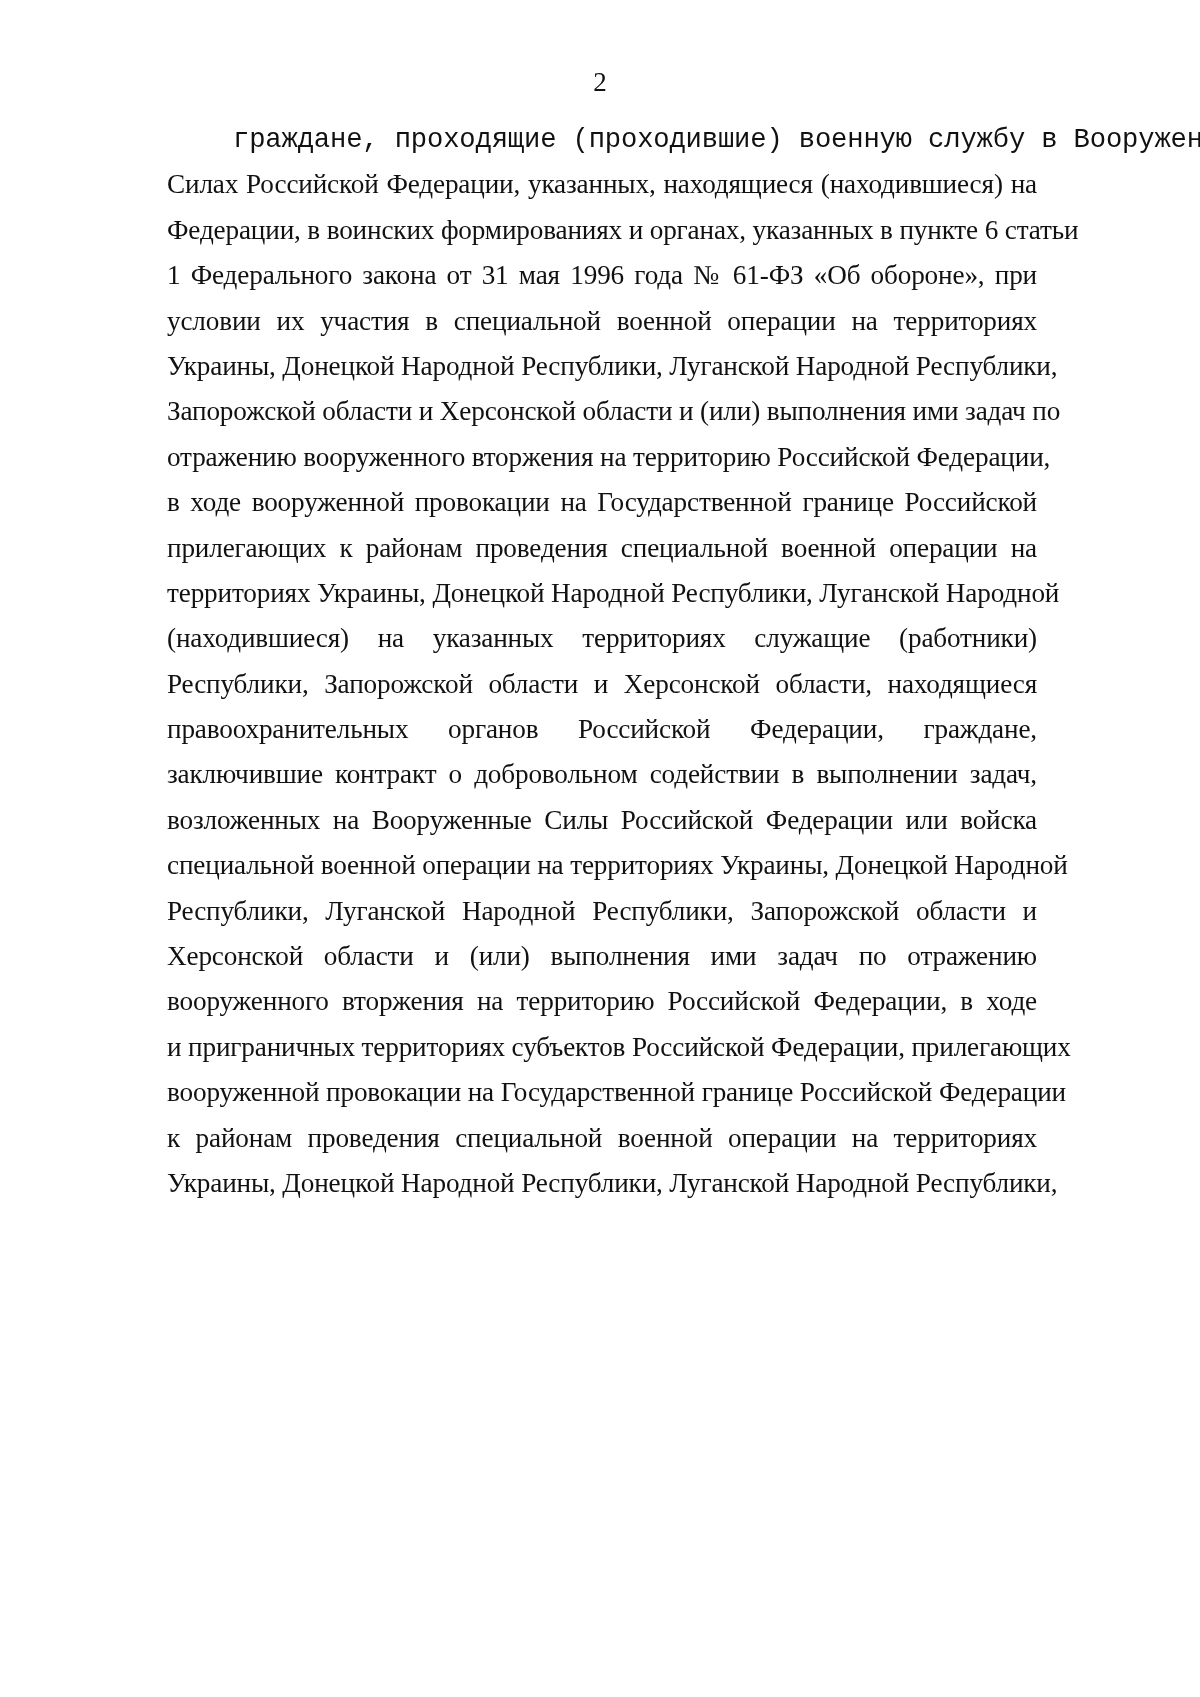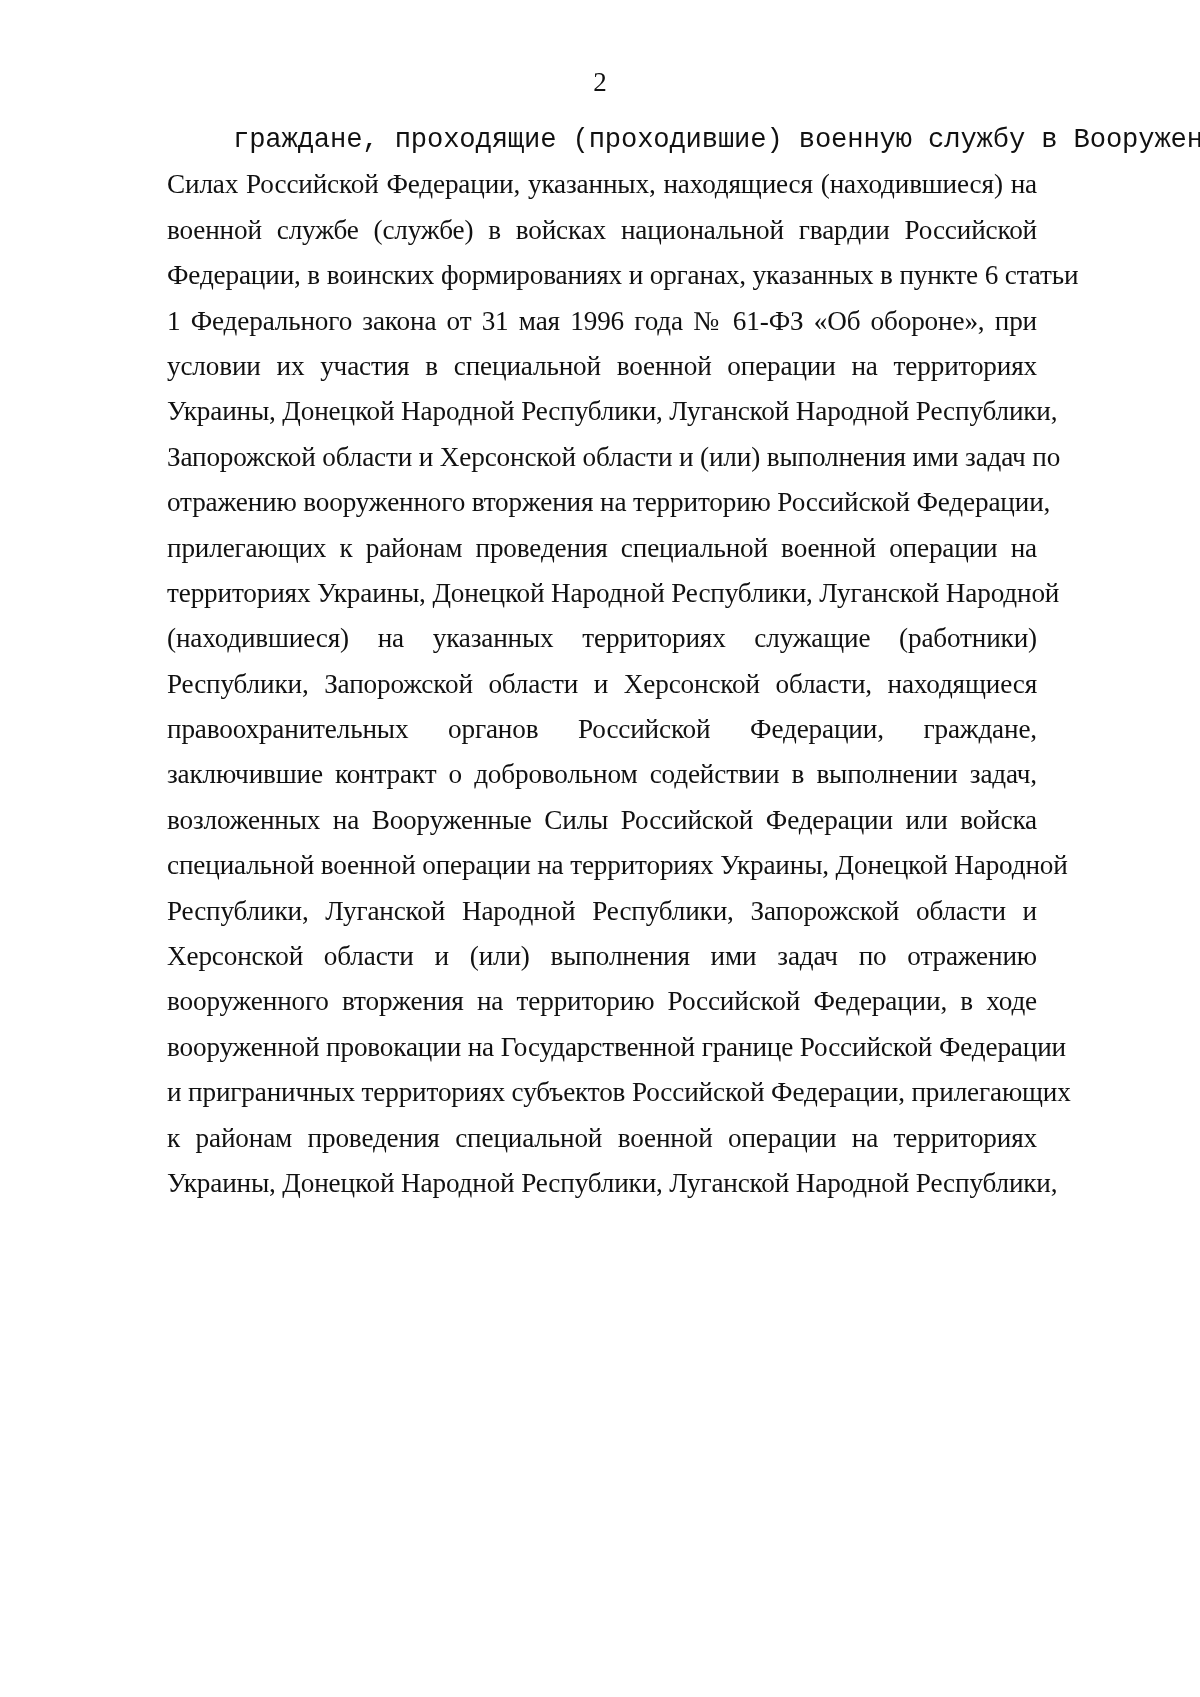--- a/index.html
+++ b/index.html
@@ -49,35 +49,35 @@
     }
   </style>
 </head>
 <body>
 
 <div class="page-number">2</div>
 
 <div class="body-text">
   <span class="line first">граждане, проходящие (проходившие) военную службу в Вооруженных</span>
   <span class="line">Силах Российской Федерации, указанных, находящиеся (находившиеся) на</span>
-  <span class="line">военной службе (службе) в войсках национальной гвардии Российской</span>
   <span class="line">Федерации, в воинских формированиях и органах, указанных в пункте 6 статьи</span>
   <span class="line">1 Федерального закона от 31 мая 1996 года № 61-ФЗ «Об обороне», при</span>
   <span class="line">условии их участия в специальной военной операции на территориях</span>
   <span class="line">Украины, Донецкой Народной Республики, Луганской Народной Республики,</span>
   <span class="line">Запорожской области и Херсонской области и (или) выполнения ими задач по</span>
   <span class="line">отражению вооруженного вторжения на территорию Российской Федерации,</span>
+  <span class="line">в ходе вооруженной провокации на Государственной границе Российской</span>
   <span class="line">прилегающих к районам проведения специальной военной операции на</span>
   <span class="line">территориях Украины, Донецкой Народной Республики, Луганской Народной</span>
   <span class="line">(находившиеся) на указанных территориях служащие (работники)</span>
   <span class="line">Республики, Запорожской области и Херсонской области, находящиеся</span>
   <span class="line">правоохранительных органов Российской Федерации, граждане,</span>
   <span class="line">заключившие контракт о добровольном содействии в выполнении задач,</span>
   <span class="line">возложенных на Вооруженные Силы Российской Федерации или войска</span>
   <span class="line">специальной военной операции на территориях Украины, Донецкой Народной</span>
   <span class="line">Республики, Луганской Народной Республики, Запорожской области и</span>
   <span class="line">Херсонской области и (или) выполнения ими задач по отражению</span>
   <span class="line">вооруженного вторжения на территорию Российской Федерации, в ходе</span>
+  <span class="line">и приграничных территориях субъектов Российской Федерации, прилегающих</span>
   <span class="line">вооруженной провокации на Государственной границе Российской Федерации</span>
-  <span class="line">и приграничных территориях субъектов Российской Федерации, прилегающих</span>
   <span class="line">к районам проведения специальной военной операции на территориях</span>
   <span class="line last">Украины, Донецкой Народной Республики, Луганской Народной Республики,</span>
 </div>
 
 </body></html>

